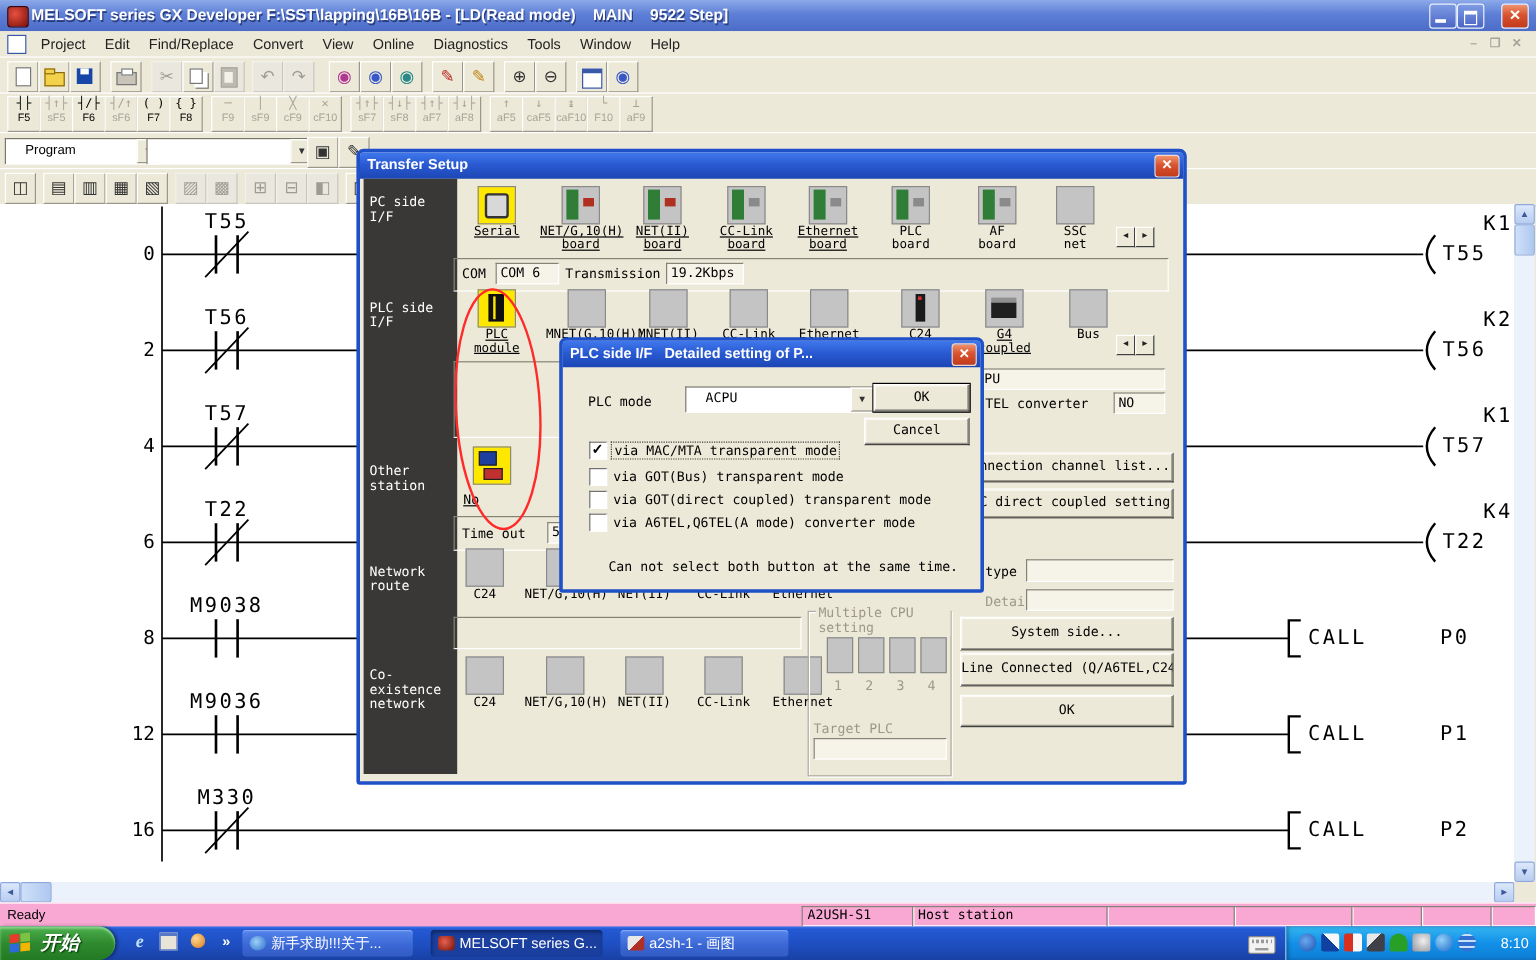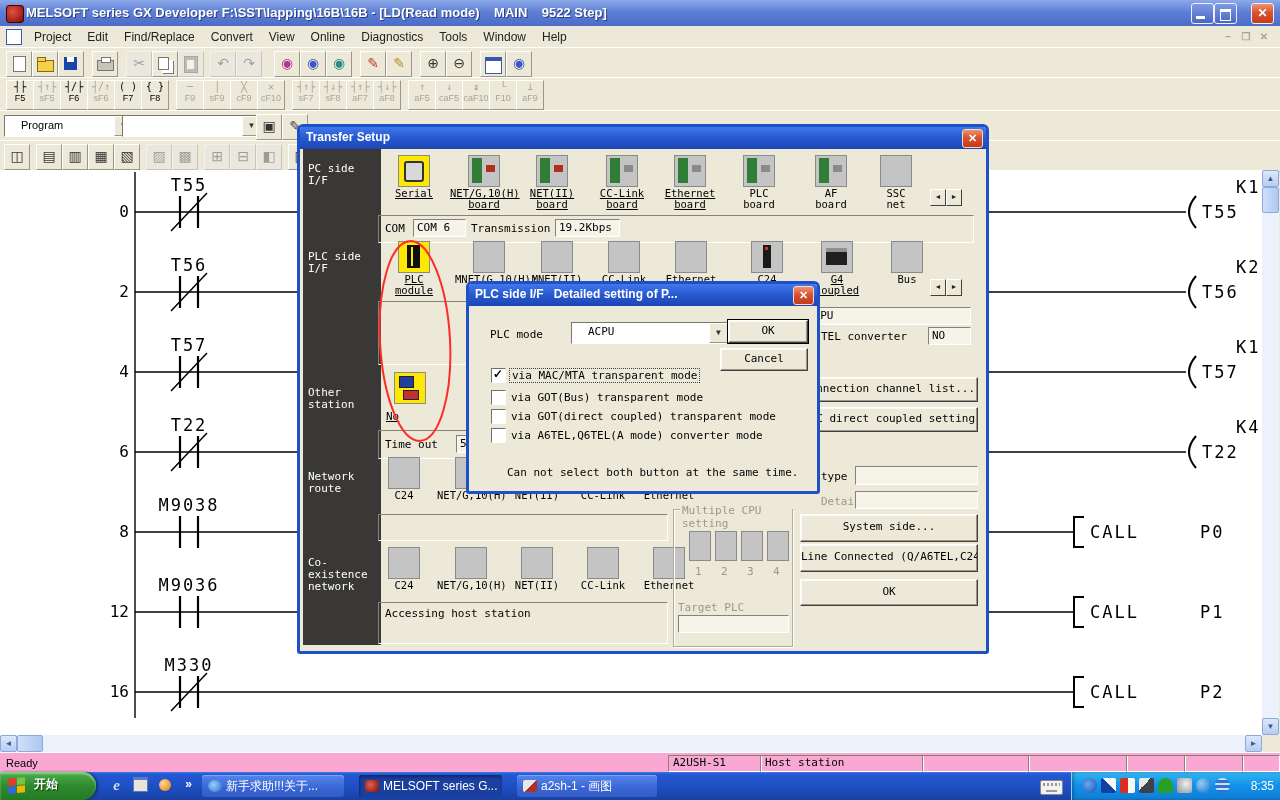--- a/index.html
+++ b/index.html
@@ -126,21 +126,21 @@
   .statusbar{left:0;top:752px;width:1280px;height:20px;background:#f9a8d4;border-top:1px solid #FFF;font-size:11px;}
   .scell{position:absolute;top:2px;height:15px;border:1px solid;border-color:#858378 #FFF #FFF #858378;
     font-size:11px;line-height:14px;padding-left:4px;font-family:"DejaVu Sans Mono",monospace;}
 
   
   .taskbar{left:0;top:772px;width:1280px;height:28px;
     background:linear-gradient(180deg,#3E76E8 0%,#2459D4 8%,#1E4EC0 55%,#1941A5 100%);}
   .startbtn{position:absolute;left:0;top:0;width:96px;height:28px;border-radius:0 14px 14px 0;
     background:linear-gradient(180deg,#4CB04C 0%,#2F8A2F 50%,#227A22 100%);
     box-shadow:inset 0 2px 2px #8CD48C,2px 0 3px rgba(0,0,0,.4);color:#fff;}
-  .startbtn .slab{position:absolute;left:34px;top:4px;font-size:12px;font-weight:bold;text-shadow:1px 1px 1px #0A420A;}
+  .startbtn .slab{position:absolute;left:34px;top:4px;font-size:16px;font-weight:bold;font-style:italic;text-shadow:1px 1px 1px #0A420A;}
   .winflag{position:absolute;left:8px;top:6px;width:18px;height:16px;transform:skewY(-6deg);}
   .winflag i{position:absolute;width:8px;height:7px;}
   .winflag .f1{left:0;top:0;background:#E83A2A;}
   .winflag .f2{left:9px;top:0;background:#7DC242;}
   .winflag .f3{left:0;top:8px;background:#2E6AD8;}
   .winflag .f4{left:9px;top:8px;background:#F4B500;}
   .qlicon{position:absolute;top:5px;width:17px;height:17px;text-align:center;}
   .taskbtn{position:absolute;top:3px;height:22px;border-radius:3px;color:#fff;font-size:12px;
     background:linear-gradient(180deg,#5585EC,#3A66D4 60%,#335CC4);box-shadow:inset 0 1px 0 #7FA4F2;
     line-height:22px;white-space:nowrap;overflow:hidden;}
@@ -578,23 +578,20 @@
         <div class="icolbl">NET(II)</div>
       </div>
     <div class="cell" style="left:269px;top:420px">
         <div class="ico32"></div>
         <div class="icolbl">CC-Link</div>
       </div>
     <div class="cell" style="left:335px;top:420px">
         <div class="ico32"></div>
         <div class="icolbl">Ethernet</div>
       </div>
-    <div class="panel" style="left:78px;top:475px;width:288px;height:40px">
-      <span class="dtext abs" style="left:6px;top:4px">Accessing host station</span>
-    </div>
 
     <div class="grpbox" style="left:373px;top:382px;width:118px;height:136px">
       <span class="dtext abs gray" style="left:6px;top:-6px;background:#ECE9D8;padding:0 2px">Multiple CPU setting</span>
       <span class="abs" style="left:15px;top:21px;width:20px;height:28px;background:#C4C4C4;border:1px solid #8A8A8A"></span>
       <span class="abs" style="left:41px;top:21px;width:20px;height:28px;background:#C4C4C4;border:1px solid #8A8A8A"></span>
       <span class="abs" style="left:67px;top:21px;width:20px;height:28px;background:#C4C4C4;border:1px solid #8A8A8A"></span>
       <span class="abs" style="left:93px;top:21px;width:20px;height:28px;background:#C4C4C4;border:1px solid #8A8A8A"></span>
       <span class="dtext abs gray" style="left:21px;top:55px">1</span>
       <span class="dtext abs gray" style="left:47px;top:55px">2</span>
       <span class="dtext abs gray" style="left:73px;top:55px">3</span>
@@ -674,17 +671,17 @@
 
     <span class="tray">
       <span class="trayic" style="left:10px;background:radial-gradient(circle at 40% 40%,#6AA8F0,#1A50B0);border-radius:50%"></span>
       <span class="trayic" style="left:29px;background:linear-gradient(45deg,#1040A0 55%,#F8F8F8 55%)"></span>
       <span class="trayic" style="left:48px;background:linear-gradient(90deg,#D83020 50%,#F8F8F8 50%)"></span>
       <span class="trayic" style="left:67px;background:linear-gradient(135deg,#E8E8E8 40%,#404048 40%)"></span>
       <span class="trayic" style="left:86px;background:#28A028;border-radius:50% 50% 2px 2px"></span>
       <span class="trayic" style="left:105px;background:radial-gradient(circle at 60% 40%,#F0F0F0,#909098)"></span>
       <span class="trayic" style="left:124px;background:radial-gradient(circle at 35% 35%,#90D0F8,#1868C8);border-radius:50%"></span>
       <span class="trayic" style="left:143px;background:repeating-linear-gradient(0deg,#3070D0 0 3px,#C8E0F8 3px 5px);border-radius:50%"></span>
-      <span class="clock">8:35</span>
+      <span class="clock">8:10</span>
     </span>
   </div>
 
 </div>
 
 </body></html>

